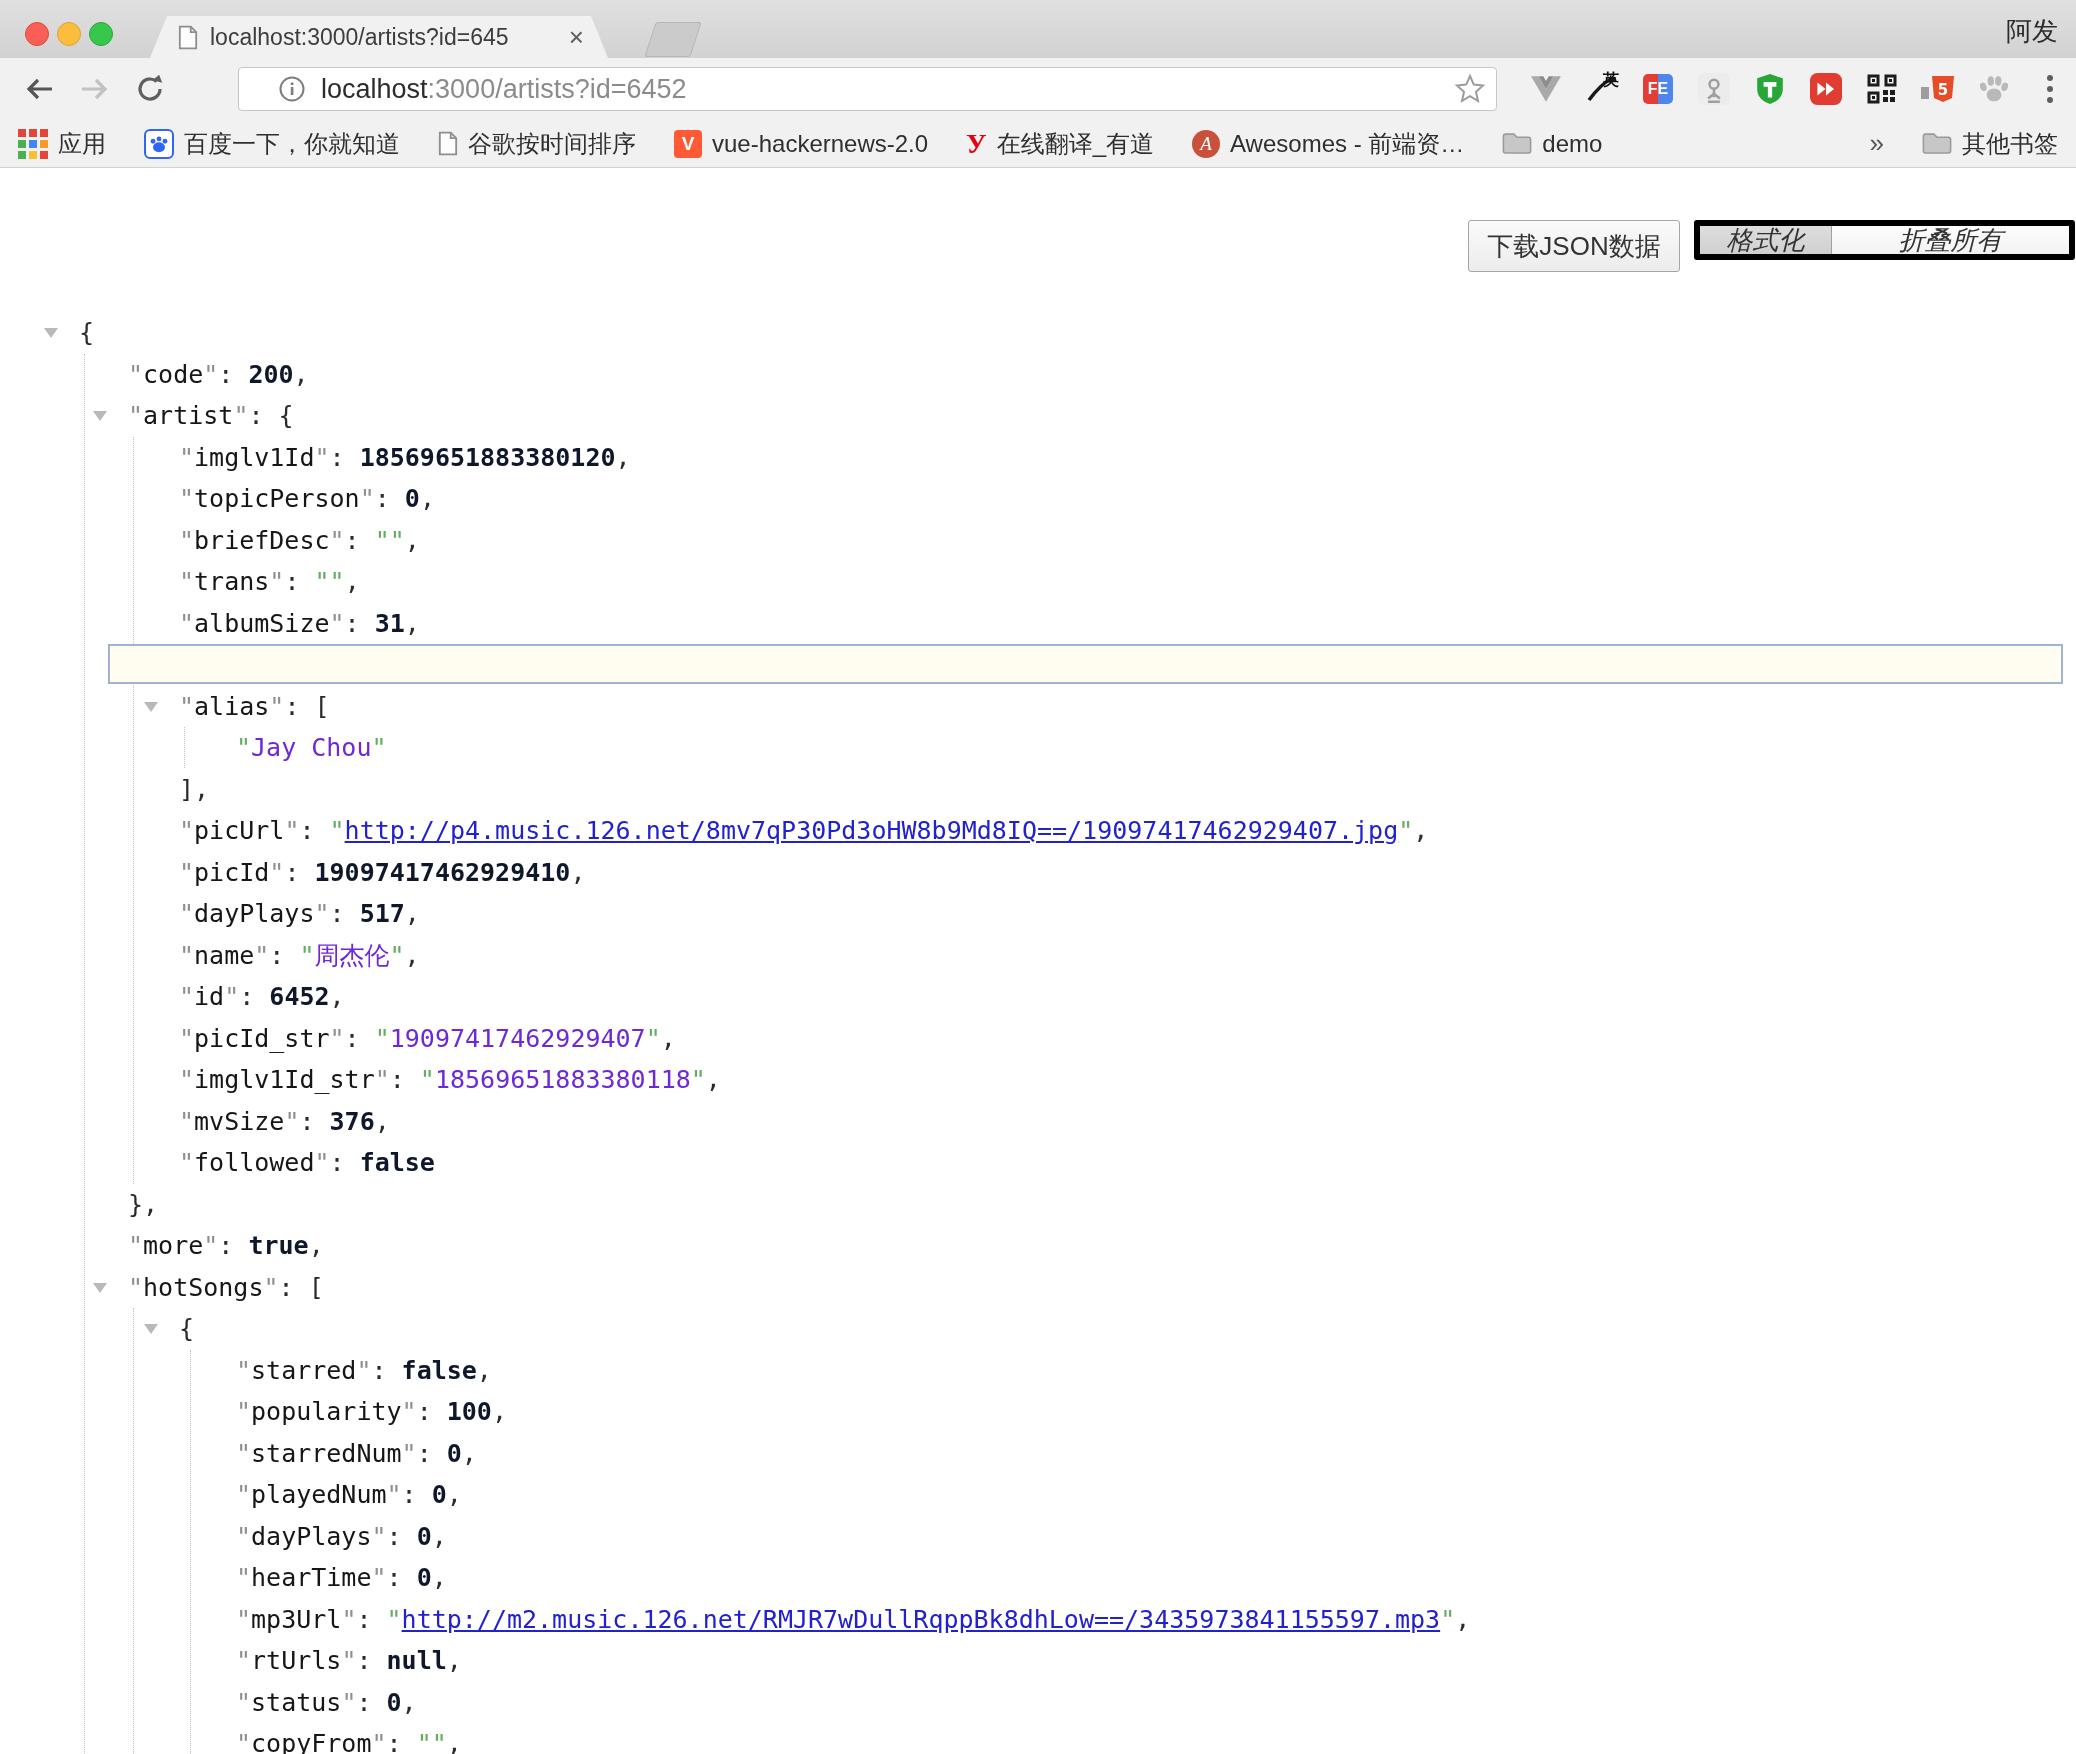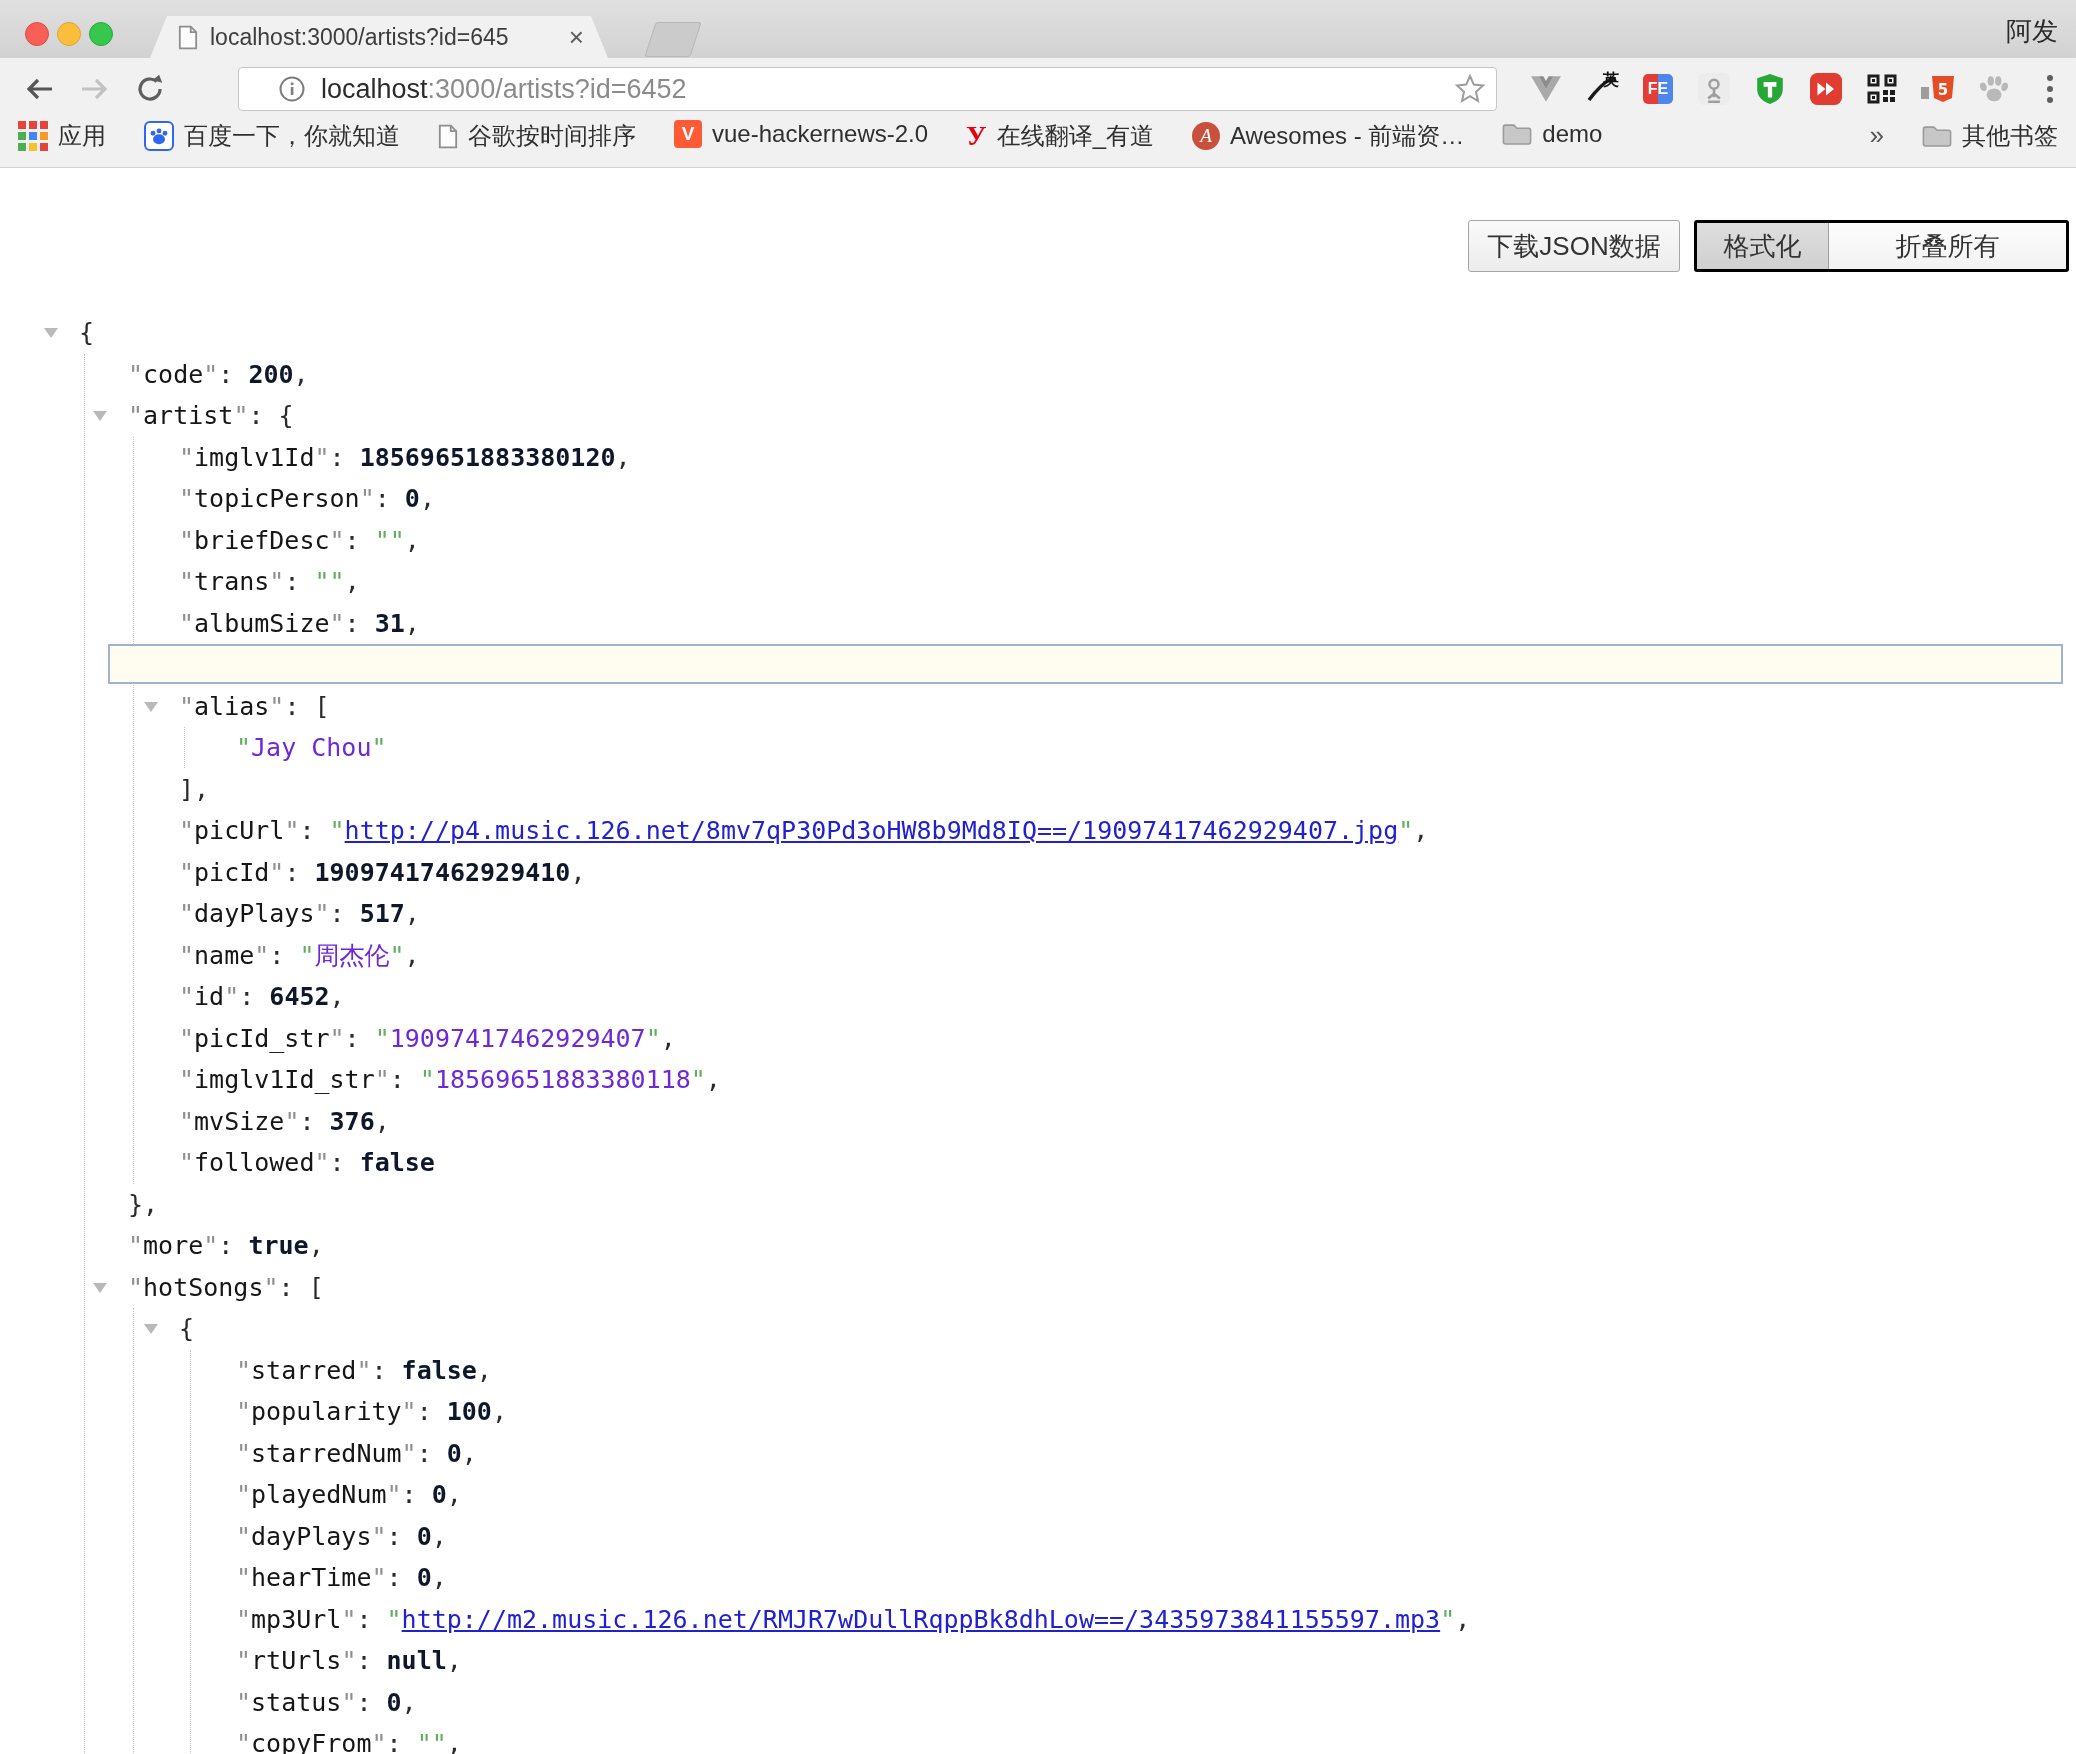--- a/index.html
+++ b/index.html
@@ -47,33 +47,33 @@
        font-family:"Liberation Serif",serif;font-style:italic;display:flex;align-items:center;justify-content:center;}
   .i-fe{width:30px;height:30px;border-radius:5px;color:#fff;font-weight:bold;font-size:16px;
        background:linear-gradient(90deg,#e23d36 50%,#4f86ec 50%);display:flex;align-items:center;justify-content:center;}
   .i-trans{position:relative;width:34px;height:34px;}
   .i-trans b{position:absolute;top:-2px;right:0;font-size:16px;color:#111;font-weight:bold;}
   .i-html5{display:flex;align-items:flex-end;}
   .i-html5 .g{width:8px;height:12px;background:#9d9d9d;margin-right:2px;margin-bottom:4px;}
 
   
   .bookmarks{position:absolute;top:120px;left:0;right:0;height:48px;background:#f1f1f1;
-       border-bottom:1px solid #d2d2d2;display:flex;align-items:flex-start;padding:0 18px;
+       border-bottom:1px solid #d2d2d2;display:flex;align-items:center;padding:0 18px;
        box-sizing:border-box;gap:38px;}
   .bm{display:flex;align-items:center;gap:10px;font-size:24px;color:#2f2f2f;white-space:nowrap;}
   .bm-push{margin-left:auto;}
   .chev{font-size:26px;color:#555;}
 
   
   .content{position:absolute;top:168px;left:0;right:0;bottom:0;background:#fff;}
   .btn-download{position:absolute;left:1468px;top:52px;width:212px;height:52px;
        background:linear-gradient(#fafafa,#ececec);border:1px solid #a6a6a6;border-radius:3px;
        display:flex;align-items:center;justify-content:center;font-size:26px;color:#333;box-sizing:border-box;}
-  .segmented{position:absolute;left:1694px;top:52px;height:52px;display:flex;
-       border:3px solid #000000;border-radius:3px;overflow:hidden;box-sizing:border-box;}
+  .segmented{position:absolute;left:1694px;top:52px;height:40px;display:flex;
+       border:6px solid #000000;border-radius:3px;overflow:hidden;box-sizing:border-box;font-style:italic;}
   .seg{display:flex;align-items:center;justify-content:center;font-size:26px;color:#333;height:100%;}
   .seg.format{width:131px;background:linear-gradient(#dedede,#d0d0d0);}
   .seg.collapse{width:237px;background:linear-gradient(#fdfdfd,#f2f2f2);border-left:1px solid #9f9f9f;}
 
   
   .json{position:absolute;top:144px;left:0;right:0;bottom:0;
        font-family:"DejaVu Sans Mono",monospace;font-size:25px;}
   .line{height:41.5px;line-height:41.5px;white-space:pre;position:relative;box-sizing:border-box;}
   .tri{position:absolute;top:16px;width:0;height:0;border-left:7px solid transparent;
        border-right:7px solid transparent;border-top:10px solid #b9b9b9;}

